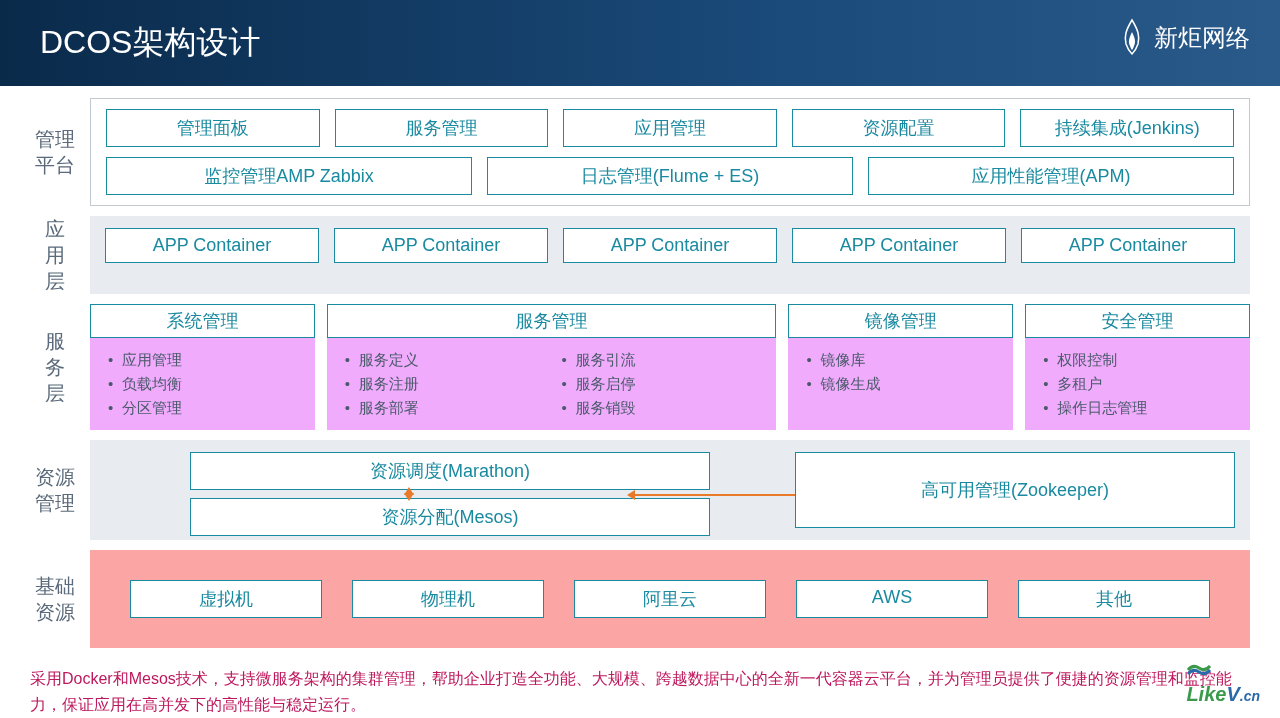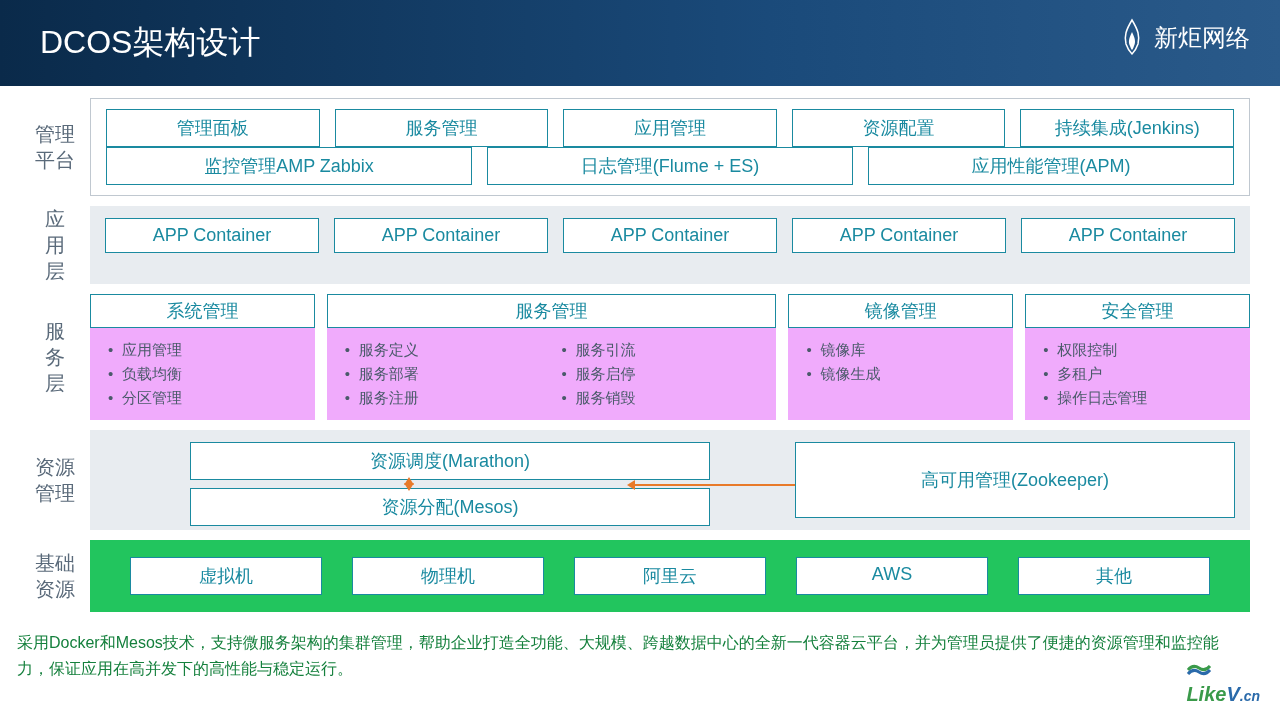--- a/index.html
+++ b/index.html
@@ -6,21 +6,21 @@
 body{width:1280px;height:718px;background:#fff;font-family:"Microsoft YaHei",Arial,sans-serif;position:relative;overflow:hidden}
 .header{background:linear-gradient(to right,#0a2a4a 0%,#1a4a7a 60%,#2a5a8a 100%);height:86px;display:flex;align-items:center;padding:0 40px;position:relative}
 .title{color:#fff;font-size:32px;font-weight:300}
 .logo{position:absolute;right:30px;top:18px;display:flex;align-items:center;color:#fff;font-size:24px;font-weight:300}
 .logo svg{margin-right:8px}
 .diagram{padding:12px 30px 0 30px}
 .layer{display:flex;margin-bottom:10px;position:relative}
 .layer-label{width:60px;display:flex;align-items:center;justify-content:center;color:#5a6a7a;font-size:20px;writing-mode:horizontal-tb;text-align:center;line-height:1.3;padding-right:10px}
 .layer-content{flex:1}
 .mgmt-box{border:1px solid #c0c8d0;padding:10px 15px}
-.row{display:flex;gap:15px;}
+.row{display:flex;gap:15px;margin-bottom:10px}
 .row:last-child{margin-bottom:0}
 .box{border:1px solid #1a8aa0;background:#fff;color:#1a8aa0;font-size:18px;padding:6px 0;text-align:center;flex:1}
 .app-bg{background:#e8ecf0;padding:12px 15px}
 .svc-group{flex:1;display:flex;flex-direction:column}
 .svc-header{border:1px solid #1a8aa0;background:#fff;color:#1a8aa0;font-size:18px;padding:4px 0;text-align:center}
 .svc-body{background:#f0abfc;padding:10px 18px;flex:1}
 .svc-body ul{list-style:none}
 .svc-body li{color:#4a5a6a;font-size:15px;line-height:1.6;position:relative;padding-left:14px}
 .svc-body li:before{content:"•";position:absolute;left:0}
 .svc-row{display:flex;gap:12px}
@@ -28,22 +28,22 @@
 .res-left{position:absolute;left:100px;top:12px;width:520px}
 .res-left .box{margin-bottom:8px}
 .res-right{position:absolute;right:15px;top:12px;width:440px;height:76px}
 .res-right .box{height:100%;display:flex;align-items:center;justify-content:center}
 .arrow-h{position:absolute;left:540px;top:54px;width:198px;height:2px;background:#e87a2a}
 .arrow-h:before{content:"";position:absolute;left:-8px;top:-4px;border:5px solid transparent;border-right:8px solid #e87a2a}
 .arrow-h:after{content:"";position:absolute;right:-8px;top:-4px;border:5px solid transparent;border-left:8px solid #e87a2a}
 .arrow-vv{position:absolute;width:2px;height:8px;background:#e87a2a}
 .arrow-vv:before{content:"";position:absolute;left:-4px;top:-8px;border:5px solid transparent;border-bottom:8px solid #e87a2a}
 .arrow-vv:after{content:"";position:absolute;left:-4px;bottom:-8px;border:5px solid transparent;border-top:8px solid #e87a2a}
-.infra-bg{background:#22c55e;padding:17px 40px}
-.footer-text{padding:8px 30px 0 17px;color:#15803d;font-size:16px;line-height:1.6}
+.infra-bg{background:#fca5a5;padding:30px 40px}
+.footer-text{padding:8px 30px 0 30px;color:#be185d;font-size:16px;line-height:1.6}
 .watermark{position:absolute;right:20px;bottom:12px;font-size:20px;font-weight:bold;font-style:italic}
 .wm1{color:#3a9a4a}
 .wm2{color:#2a6aaa}
 </style>
 </head>
 <body>
 
 <div class="header">
   <div class="title">DCOS架构设计</div>
   <div class="logo">
@@ -105,22 +105,22 @@
                 <li>负载均衡</li>
                 <li>分区管理</li>
               </ul>
             </div>
           </div>
           <div class="svc-group" style="flex: 2 1 0%;">
             <div class="svc-header">服务管理</div>
             <div class="svc-body" style="display: flex; gap: 20px;">
               <ul style="flex: 1 1 0%;">
                 <li>服务定义</li>
+                <li>服务注册</li>
                 <li>服务部署</li>
-                <li>服务注册</li>
               </ul>
               <ul style="flex: 1 1 0%;">
                 <li>服务引流</li>
                 <li>服务启停</li>
                 <li>服务销毁</li>
               </ul>
             </div>
           </div>
           <div class="svc-group" style="flex: 1 1 0%;">
             <div class="svc-header">镜像管理</div>

